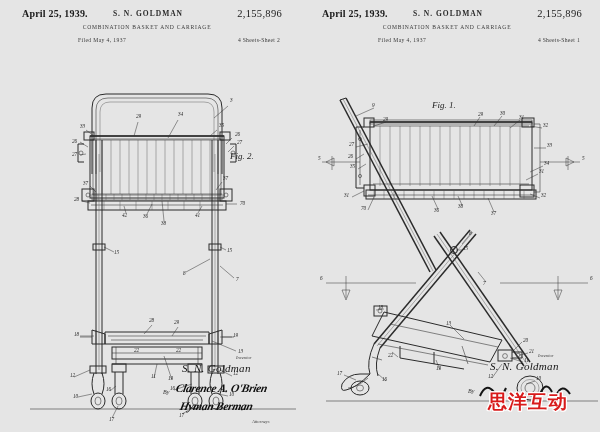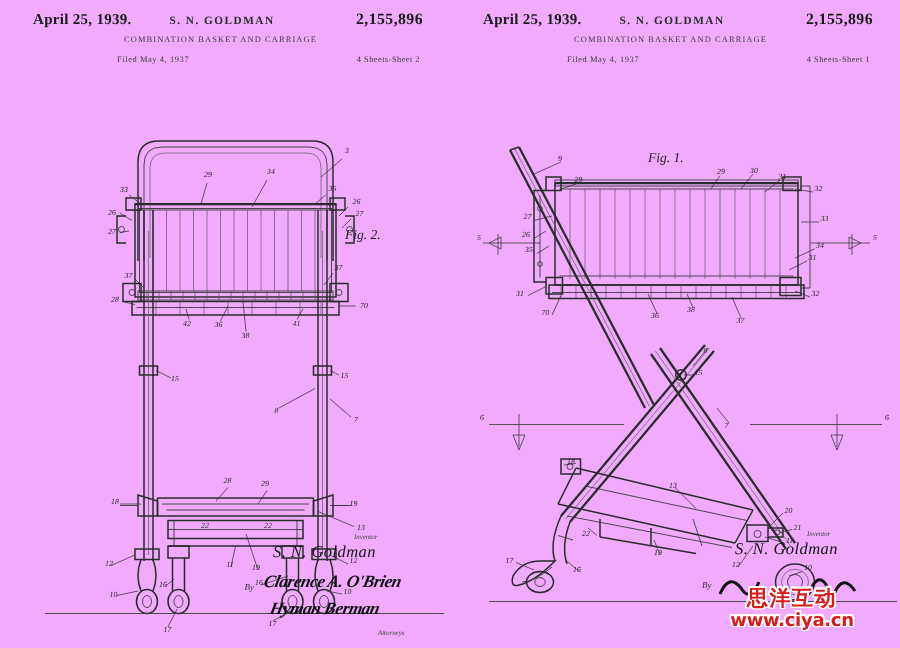--- a/index.html
+++ b/index.html
@@ -2,38 +2,38 @@
 <html><head>
 <meta charset="utf-8">
 <style>
   html,body{margin:0;padding:0;background:#ffffff;}
   body{
     width:600px;height:432px;overflow:hidden;position:relative;
     font-family:"Liberation Serif", serif;color:#111;
   }
   .page{
     position:absolute;top:0;height:432px;width:300px;
-    background:#f0abfc;overflow:hidden;
+    background:#e5e5e5;overflow:hidden;
   }
   #sheet2{left:0;}
   #sheet1{left:300px;}
 
   
   .hdr{position:absolute;left:0;top:0;width:300px;height:52px;}
   .hdr .date{
     position:absolute;left:22px;top:8px;font-size:10px;font-weight:bold;
     letter-spacing:.2px;color:#1a1a1a;
   }
   .hdr .inventor{
     position:absolute;left:0;right:0;top:9px;text-align:center;
     font-size:7.5px;letter-spacing:1px;font-weight:bold;color:#2a2a2a;
     margin-left:-4px;
   }
   .hdr .patno{
-    position:absolute;right:18px;top:8px;font-size:10.5px;font-weight:bold;
+    position:absolute;right:18px;top:8px;font-size:10.5px;font-weight:normal;
     letter-spacing:.3px;color:#1a1a1a;
   }
   .hdr .title{
     position:absolute;left:0;right:0;top:24px;text-align:center;
     font-size:5.6px;letter-spacing:.75px;color:#3a3a3a;margin-left:-6px;
   }
   .hdr .filed{
     position:absolute;left:78px;top:37px;font-size:5.6px;letter-spacing:.4px;color:#3a3a3a;
   }
   .hdr .sheets{
@@ -61,21 +61,21 @@
     position:absolute;font-size:11.5px;font-style:italic;font-weight:bold;
     color:#0e0e0e;font-family:"Liberation Serif",serif;letter-spacing:-.3px;
     transform:skewX(-12deg);
   }
   .sig-atty-lbl{position:absolute;font-size:4.6px;font-style:italic;color:#444;}
 
   
   .wm{position:absolute;left:462px;top:392px;width:132px;text-align:center;
       line-height:1;user-select:none;}
   .wm .cn{
-    font-family:"DejaVu Sans",sans-serif;font-size:14px;font-weight:bold;
+    font-family:"DejaVu Sans",sans-serif;font-size:19px;font-weight:bold;
     color:#d81b1b;letter-spacing:1px;
     text-shadow:1px 0 0 #fff,-1px 0 0 #fff,0 1px 0 #fff,0 -1px 0 #fff,
                 1px 1px 0 #fff,-1px -1px 0 #fff,1px -1px 0 #fff,-1px 1px 0 #fff;
   }
   .wm .url{
     font-family:"DejaVu Sans",sans-serif;font-size:12px;font-weight:bold;
     color:#d81b1b;letter-spacing:-.2px;margin-top:1px;
     text-shadow:1px 0 0 #fff,-1px 0 0 #fff,0 1px 0 #fff,0 -1px 0 #fff,
                 1px 1px 0 #fff,-1px -1px 0 #fff,1px -1px 0 #fff,-1px 1px 0 #fff;
   }
@@ -566,14 +566,13 @@
 
   <svg style="position:absolute;left:176px;top:376px;" width="120" height="30">
     <path d="M4 20 Q10 6 18 16 Q24 26 30 12" fill="none" stroke="#141414" stroke-width="2"></path>
     <path d="M64 18 Q70 4 76 16" fill="none" stroke="#141414" stroke-width="2"></path>
     <path d="M80 20 Q86 6 94 18" fill="none" stroke="#141414" stroke-width="2"></path>
   </svg>
 </div>
 
 <div class="wm">
   <div class="cn">思洋互动</div>
-  <div class="url">www.ciya.cn</div>
 </div>
 
 </body></html>

